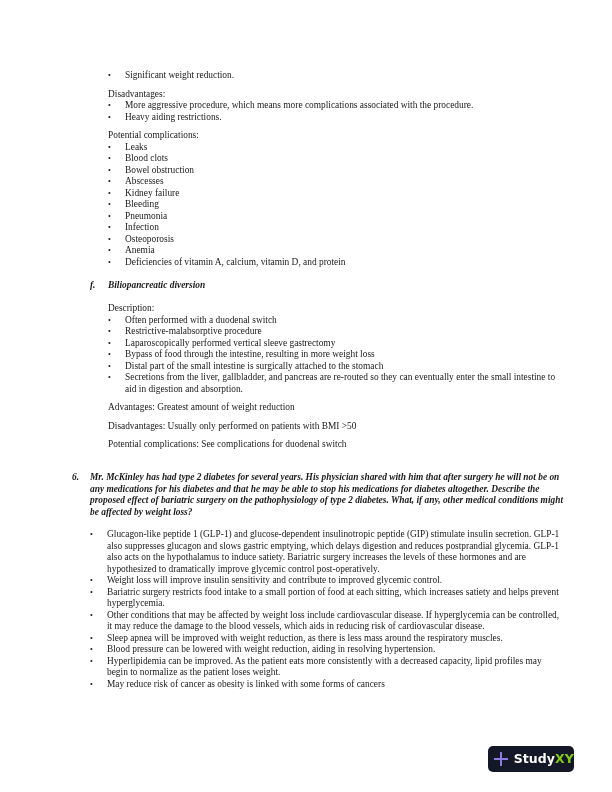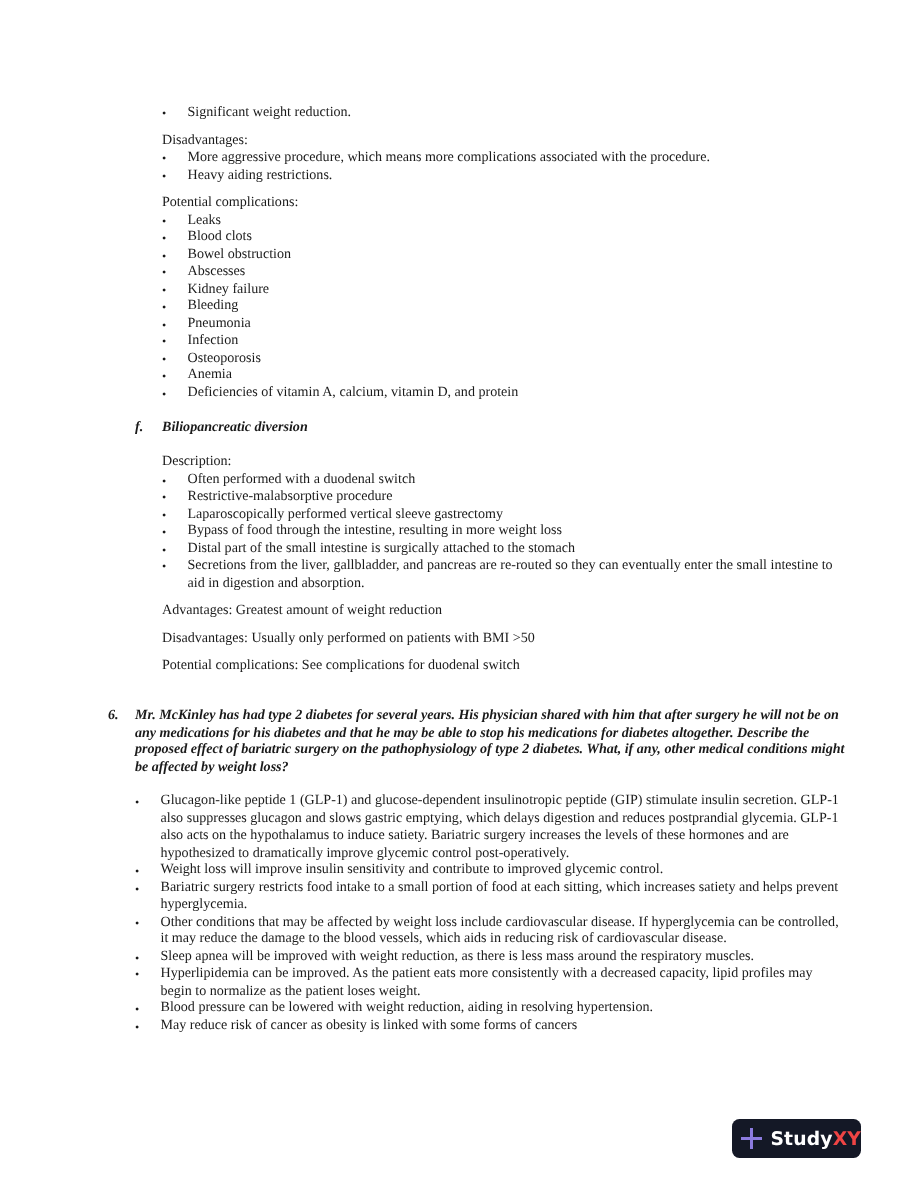--- a/index.html
+++ b/index.html
@@ -15,21 +15,21 @@
   .heading { font-weight:bold; font-style:italic; }
   .qnum { position:absolute; font-weight:bold; font-style:italic; }
   .qtext { position:absolute; font-weight:bold; font-style:italic; width:475px; }
   .badge { position:absolute; left:488px; top:746px; width:86px; height:26px; background:#141826;
            border-radius:5px; display:flex; align-items:center; }
   .badge .plus { width:14px; height:14px; position:relative; margin-left:6px; }
   .badge .plus::before, .badge .plus::after { content:""; position:absolute; background:#8c7be0; }
   .badge .plus::before { left:6px; top:0; width:1.6px; height:14px; }
   .badge .plus::after { top:6px; left:0; width:14px; height:1.6px; }
   .badge .brand { font-family:"DejaVu Sans", sans-serif; font-weight:bold; font-size:12.5px; color:#ffffff; margin-left:6px; letter-spacing:0.1px; }
-  .badge .brand .xy { color:#ef4444; }
+  .badge .brand .xy { color:#84cc16; }
 </style>
 </head>
 <body>
 
 <div class="page">
 
   <div class="blk" style="left:108px; top:70px; width:450px;">
     <ul class="bl">
       <li>Significant weight reduction.</li>
     </ul>
@@ -80,22 +80,22 @@
   <div class="qnum" style="left:72px; top:472px;">6.</div>
   <div class="qtext" style="left:90px; top:472px;">Mr. McKinley has had type 2 diabetes for several years. His physician shared with him that after surgery he will not be on any medications for his diabetes and that he may be able to stop his medications for diabetes altogether. Describe the proposed effect of bariatric surgery on the pathophysiology of type 2 diabetes. What, if any, other medical conditions might be affected by weight loss?</div>
 
   <div class="blk" style="left:90px; top:529px; width:470px;">
     <ul class="bl">
       <li>Glucagon-like peptide 1 (GLP-1) and glucose-dependent insulinotropic peptide (GIP) stimulate insulin secretion. GLP-1 also suppresses glucagon and slows gastric emptying, which delays digestion and reduces postprandial glycemia. GLP-1 also acts on the hypothalamus to induce satiety.  Bariatric surgery increases the levels of these hormones and are hypothesized to dramatically improve glycemic control post-operatively.</li>
       <li>Weight loss will improve insulin sensitivity and contribute to improved glycemic control.</li>
       <li>Bariatric surgery restricts food intake to a small portion of food at each sitting, which increases satiety and helps prevent hyperglycemia.</li>
       <li>Other conditions that may be affected by weight loss include cardiovascular disease. If hyperglycemia can be controlled, it may reduce the damage to the blood vessels, which aids in reducing risk of cardiovascular disease.</li>
       <li>Sleep apnea will be improved with weight reduction, as there is less mass around the respiratory muscles.</li>
+      <li>Blood pressure can be lowered with weight reduction, aiding in resolving hypertension.</li>
       <li>Hyperlipidemia can be improved. As the patient eats more consistently with a decreased capacity, lipid profiles may begin to normalize as the patient loses weight.</li>
-      <li>Blood pressure can be lowered with weight reduction, aiding in resolving hypertension.</li>
       <li>May reduce risk of cancer as obesity is linked with some forms of cancers</li>
     </ul>
   </div>
 
   <div class="badge">
     <span class="plus"></span>
     <span class="brand"><span>Study</span><span class="xy">XY</span></span>
   </div>
 
 </div>

